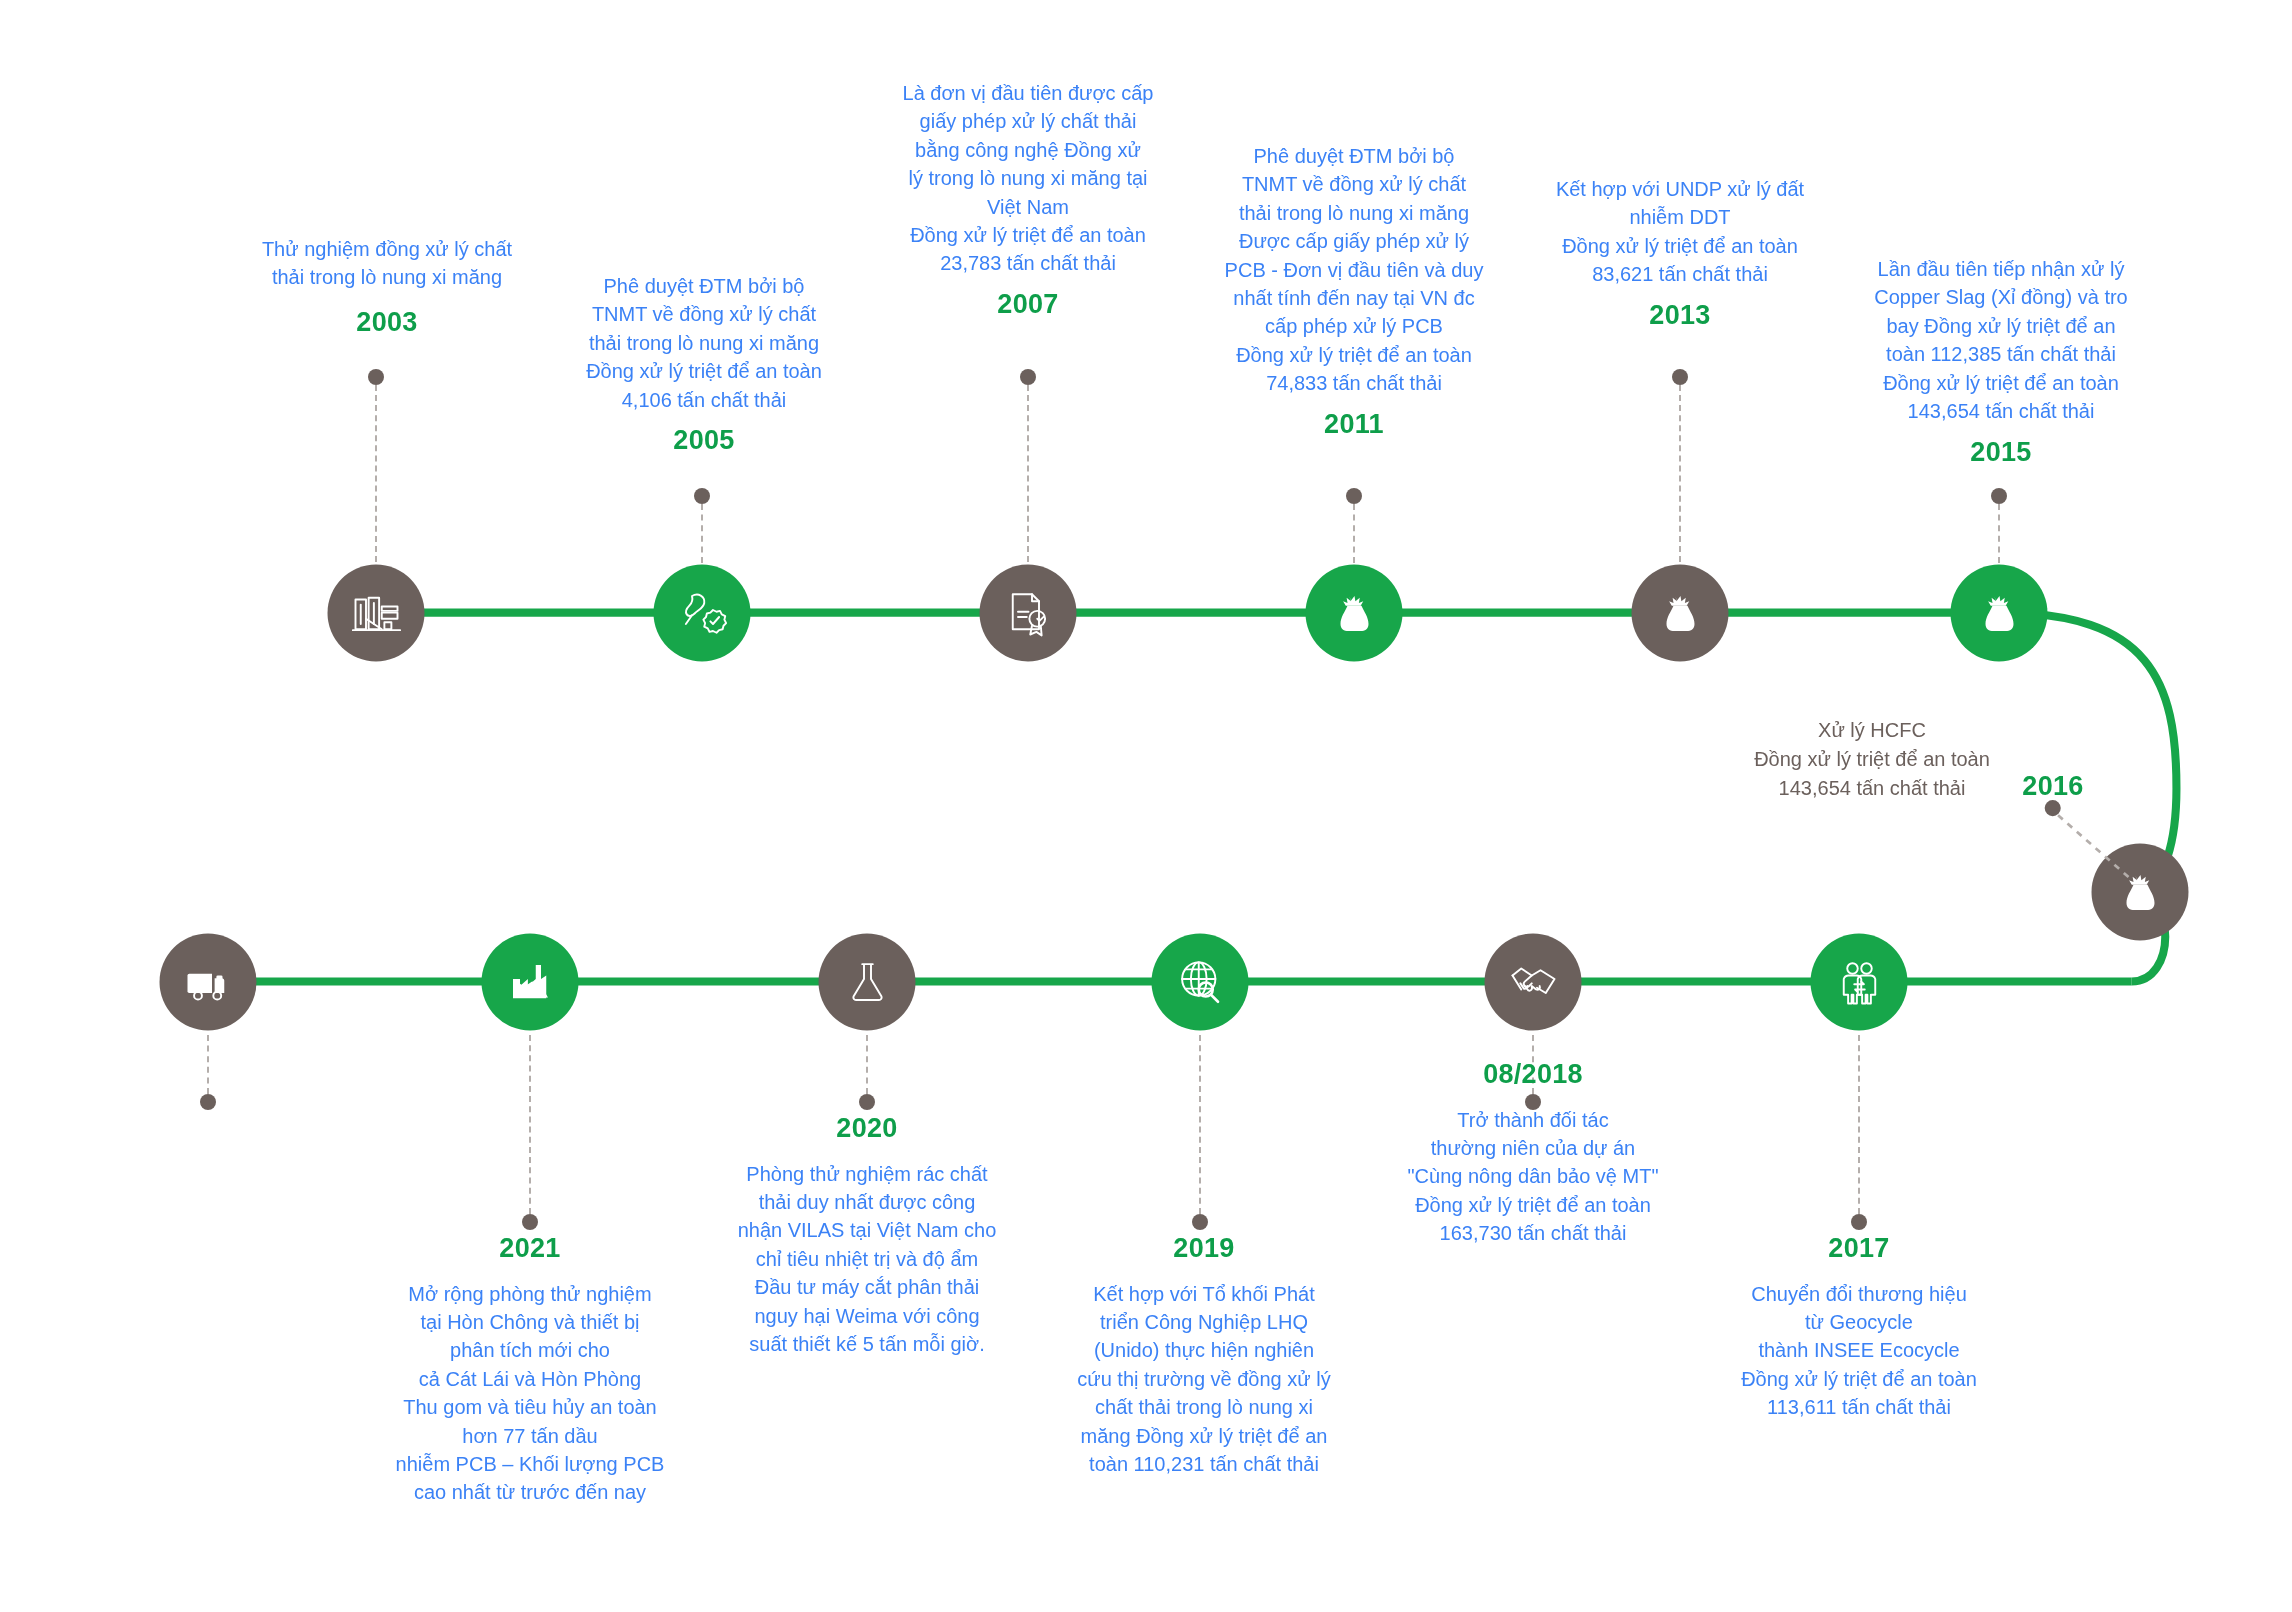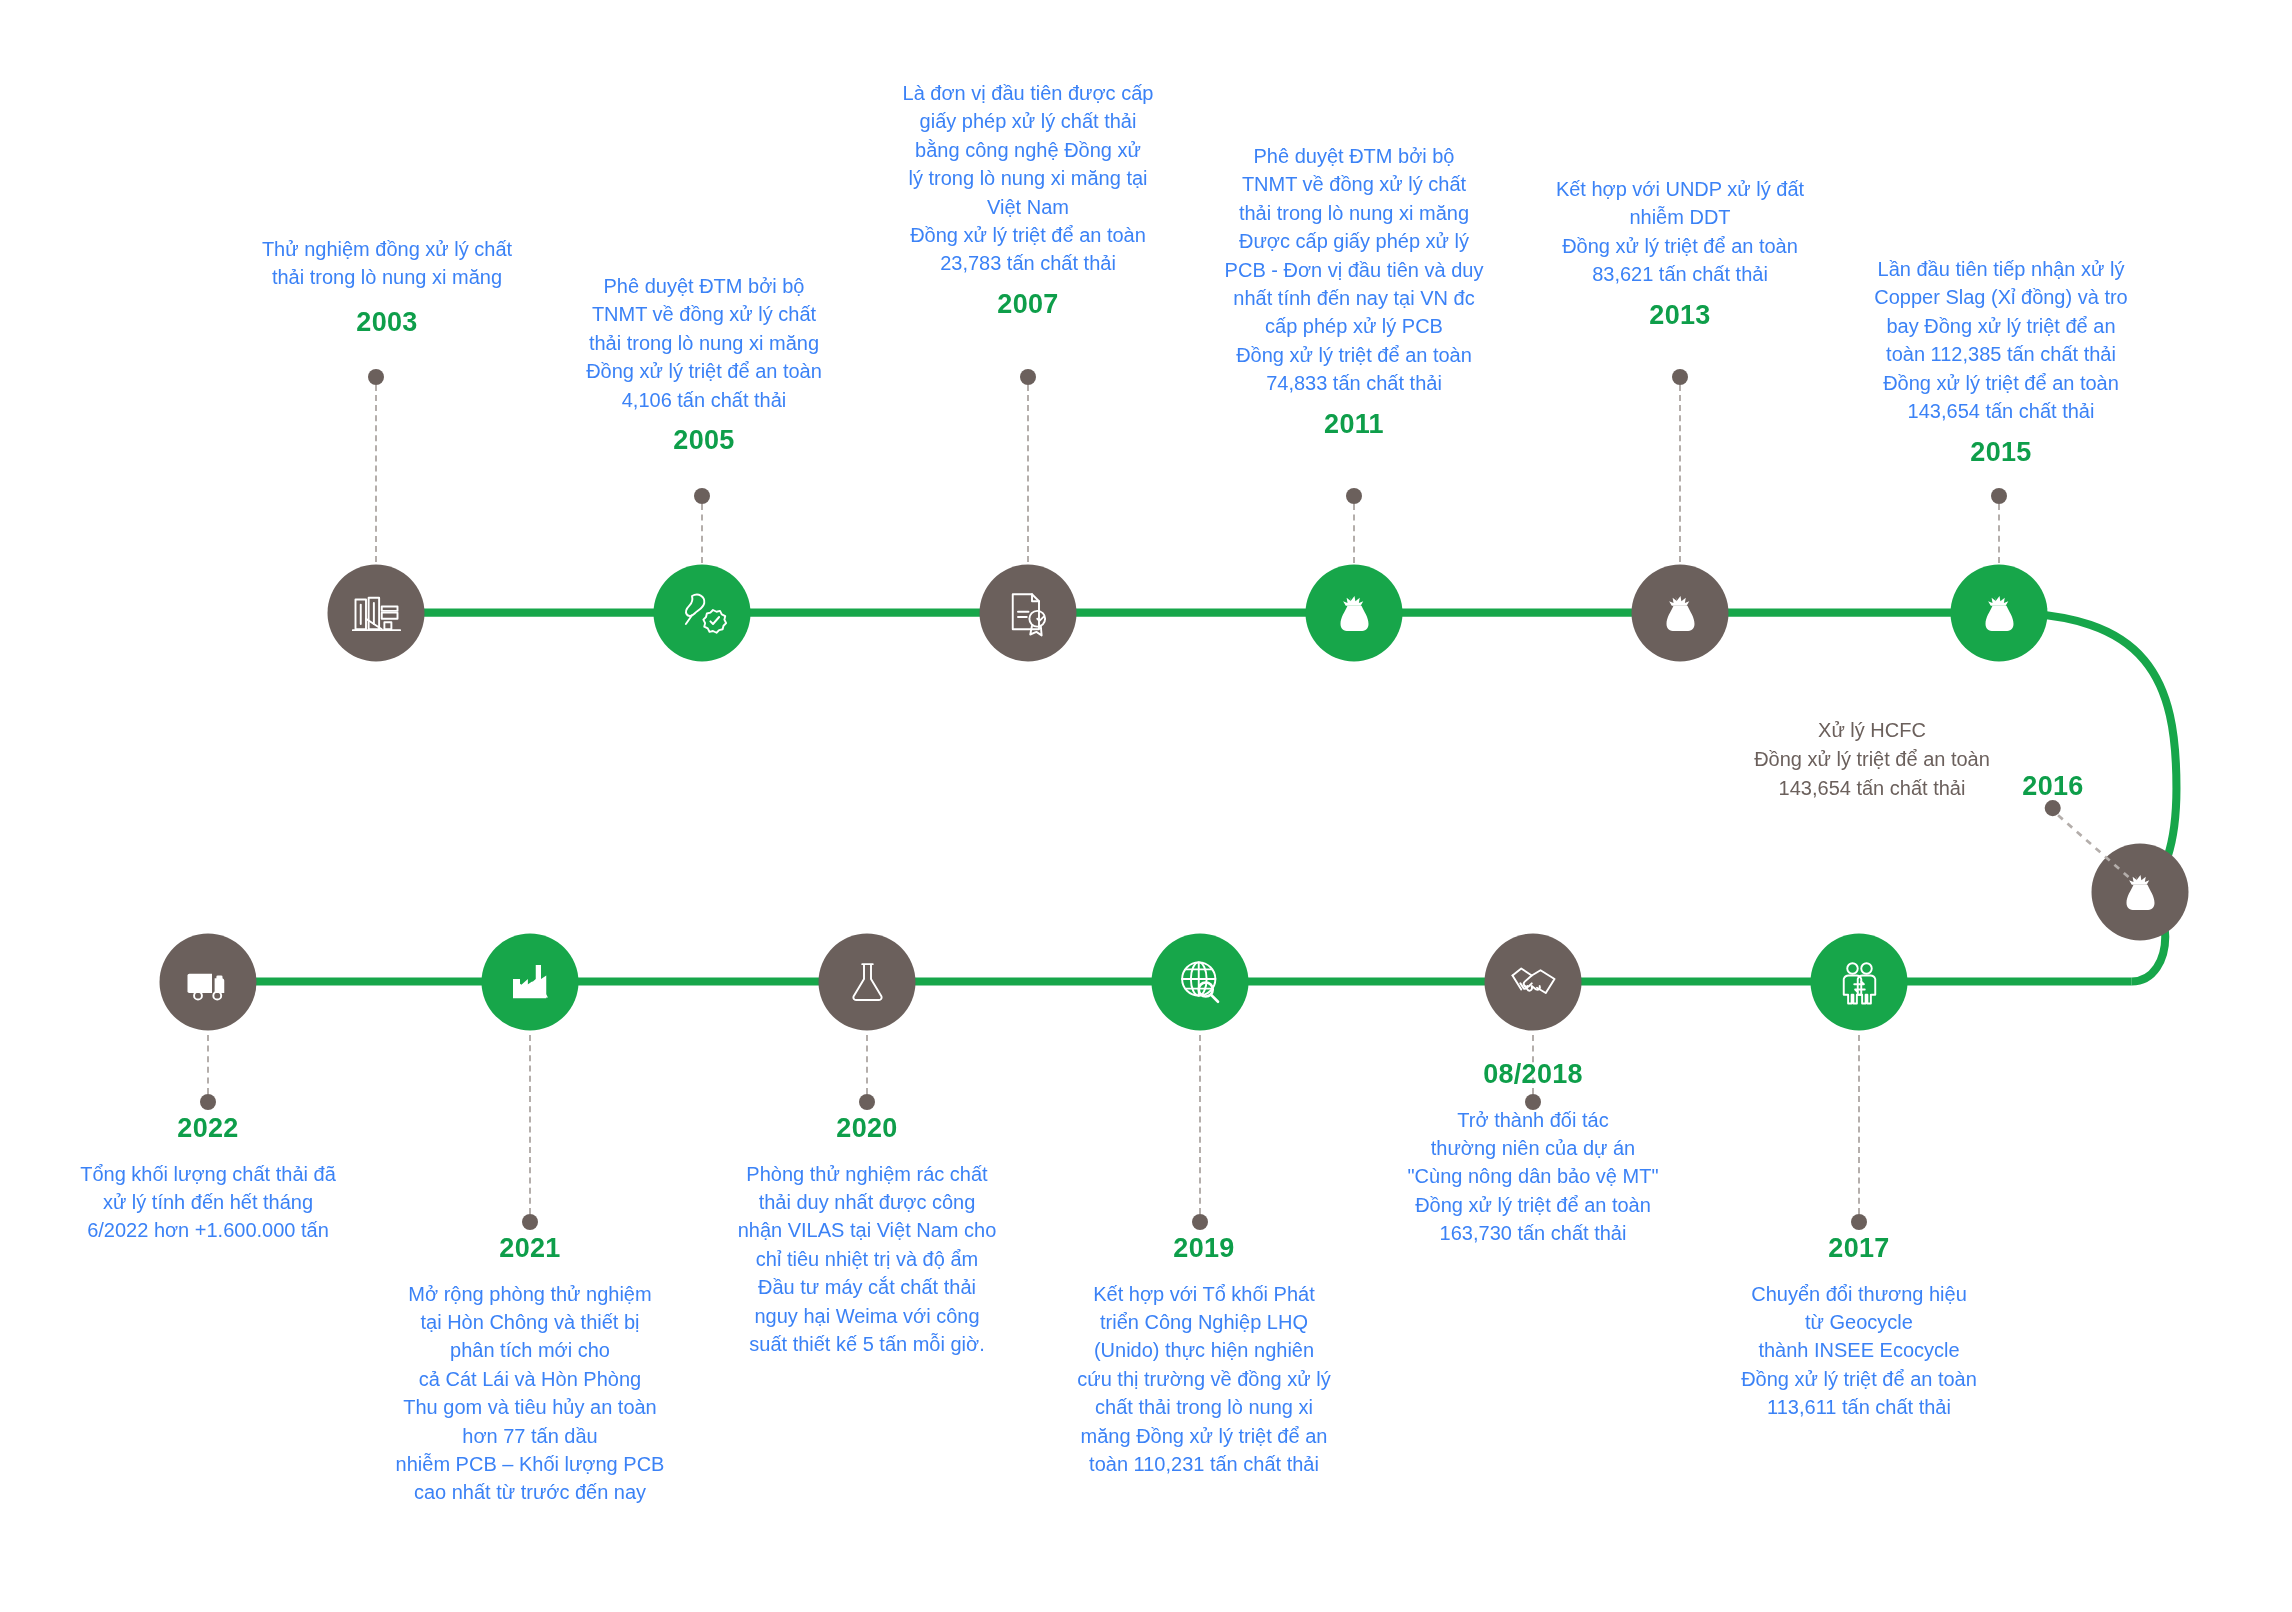--- a/index.html
+++ b/index.html
@@ -377,29 +377,20 @@
 
   <div class="side-label" style="left:1666px;top:716px;width:412px;">
     <span>Xử lý HCFC</span>
     <span>Đồng xử lý triệt để an toàn</span>
     <span>143,654 tấn chất thải</span>
   </div>
   <div class="block" style="left:2053px;top:772px;width:161px;">
     <div class="year">2016</div>
   </div>
 
-  <div class="block" style="left:208px;top:1114px;width:358px;">
-    <div class="year">2022</div>
-    <div class="gap-a"></div>
-    <div class="desc">
-      <span>Tổng khối lượng chất thải đã</span>
-      <span>xử lý tính đến hết tháng</span>
-      <span>6/2022 hơn +1.600.000 tấn</span>
-    </div>
-  </div>
 
   <div class="block" style="left:530px;top:1234px;width:358px;">
     <div class="year">2021</div>
     <div class="gap-a"></div>
     <div class="desc">
       <span>Mở rộng phòng thử nghiệm</span>
       <span>tại Hòn Chông và thiết bị</span>
       <span>phân tích mới cho</span>
       <span>cả Cát Lái và Hòn Phòng</span>
       <span>Thu gom và tiêu hủy an toàn</span>
@@ -410,21 +401,21 @@
   </div>
 
   <div class="block" style="left:867px;top:1114px;width:358px;">
     <div class="year">2020</div>
     <div class="gap-a"></div>
     <div class="desc">
       <span>Phòng thử nghiệm rác chất</span>
       <span>thải duy nhất được công</span>
       <span>nhận VILAS tại Việt Nam cho</span>
       <span>chỉ tiêu nhiệt trị và độ ẩm</span>
-      <span>Đầu tư máy cắt chất thải</span>
+      <span>Đầu tư máy cắt phân thải</span>
       <span>nguy hại Weima với công</span>
       <span>suất thiết kế 5 tấn mỗi giờ.</span>
     </div>
   </div>
 
   <div class="block" style="left:1204px;top:1234px;width:358px;">
     <div class="year">2019</div>
     <div class="gap-a"></div>
     <div class="desc">
       <span>Kết hợp với Tổ khối Phát</span>

